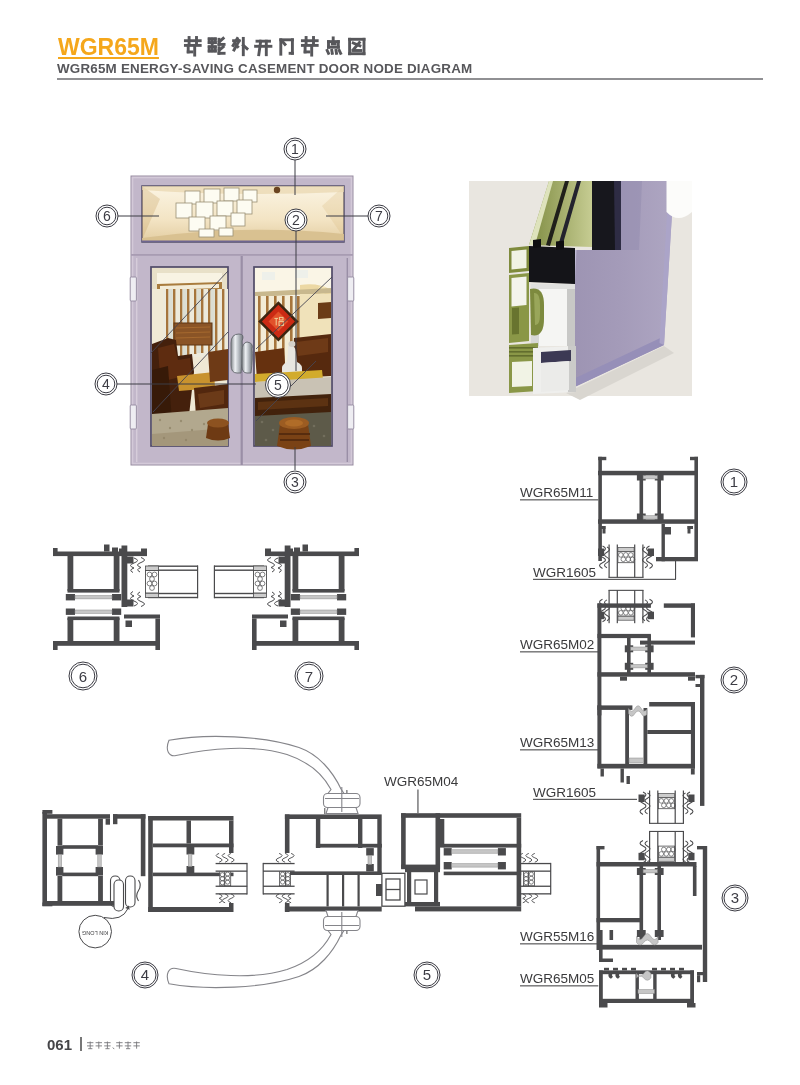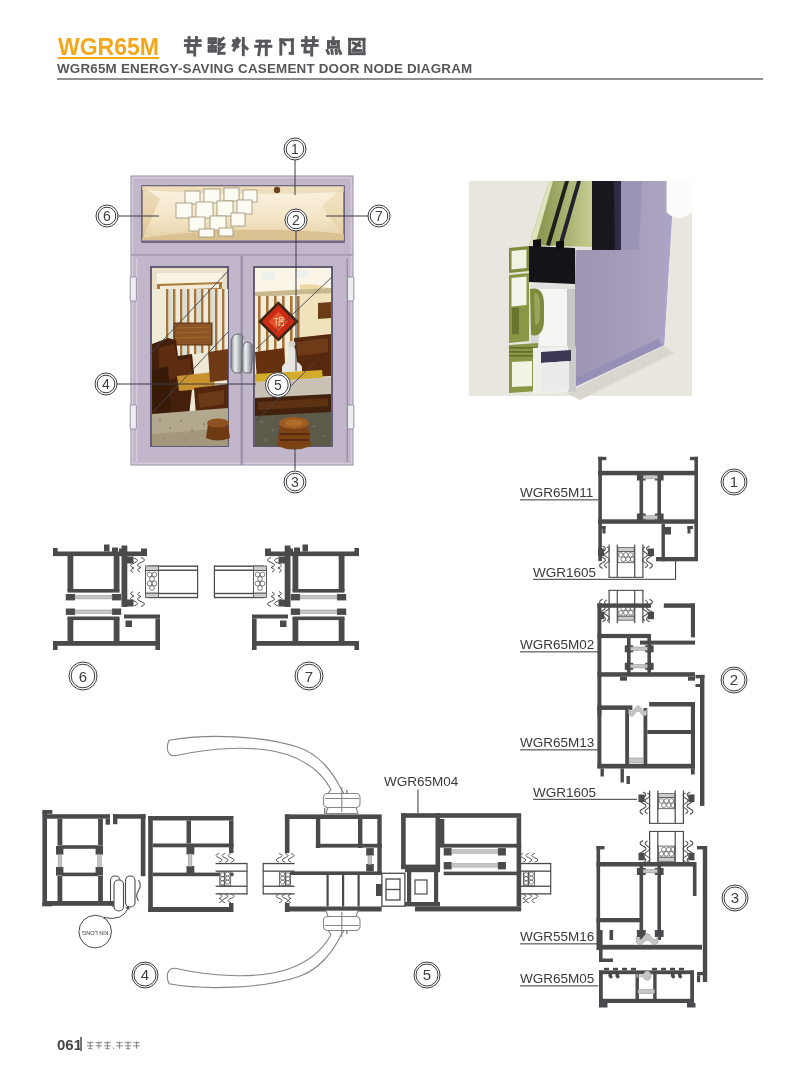--- a/index.html
+++ b/index.html
@@ -938,21 +938,21 @@
     </g>
 <text x="145" y="980" fill="#3c3c44" font-size="15" text-anchor="middle">4</text>
 
 <g stroke="#3c3c44" fill="#fff">
       <circle cx="427" cy="975" r="13" stroke-width="1"></circle>
       <circle cx="427" cy="975" r="11" stroke-width="1"></circle>
     </g>
 <text x="427" y="980" fill="#3c3c44" font-size="15" text-anchor="middle">5</text>
 </svg>
 
-<div class="abs" style="left:47px;top:1036px;font-size:15px;font-weight:bold;color:#454548;margin-left:10px;">061</div>
+<div class="abs" style="left:47px;top:1036px;font-size:15px;font-weight:bold;color:#454548;">061</div>
 
 <div class="abs" style="left:80px;top:1037px;width:1.5px;height:14px;background:#777;"></div>
 
 <svg class="abs" style="left:0;top:1035px;" width="200" height="20" viewBox="0 0 200 20">
     <g stroke="#77777a" stroke-width="0.9" fill="none" transform="translate(-0,-1035)">
       <line x1="87.0" y1="1042.7" x2="93.4" y2="1042.7"></line>
       <line x1="90.2" y1="1041.5" x2="90.2" y2="1048.7"></line>
       <line x1="87.0" y1="1045.9" x2="93.4" y2="1045.9"></line>
       <line x1="88.2" y1="1048.7" x2="92.4" y2="1048.7"></line>
       <line x1="95.6" y1="1042.7" x2="102.0" y2="1042.7"></line>

